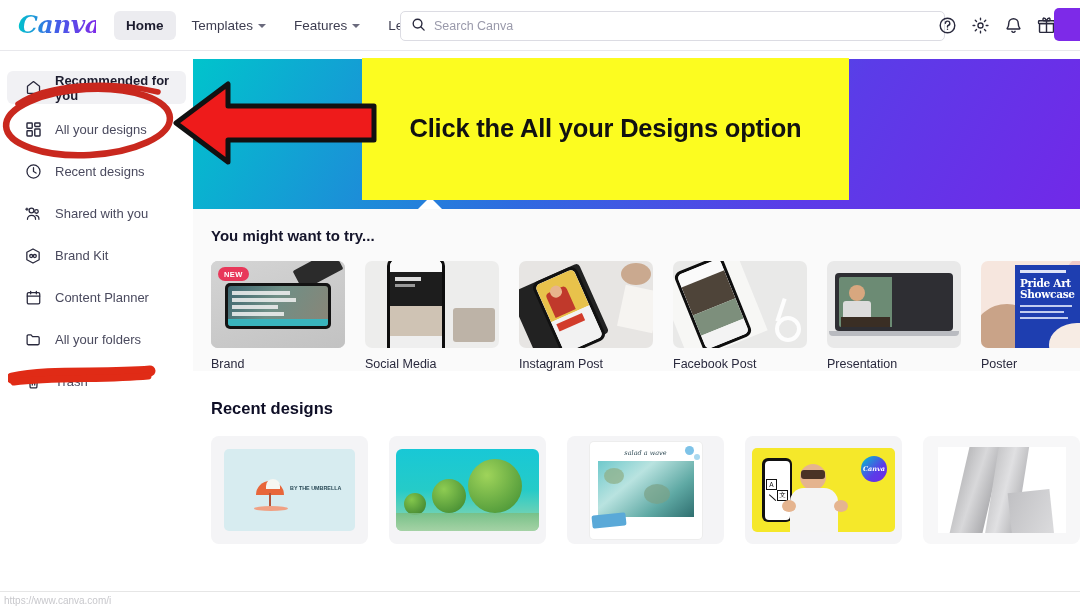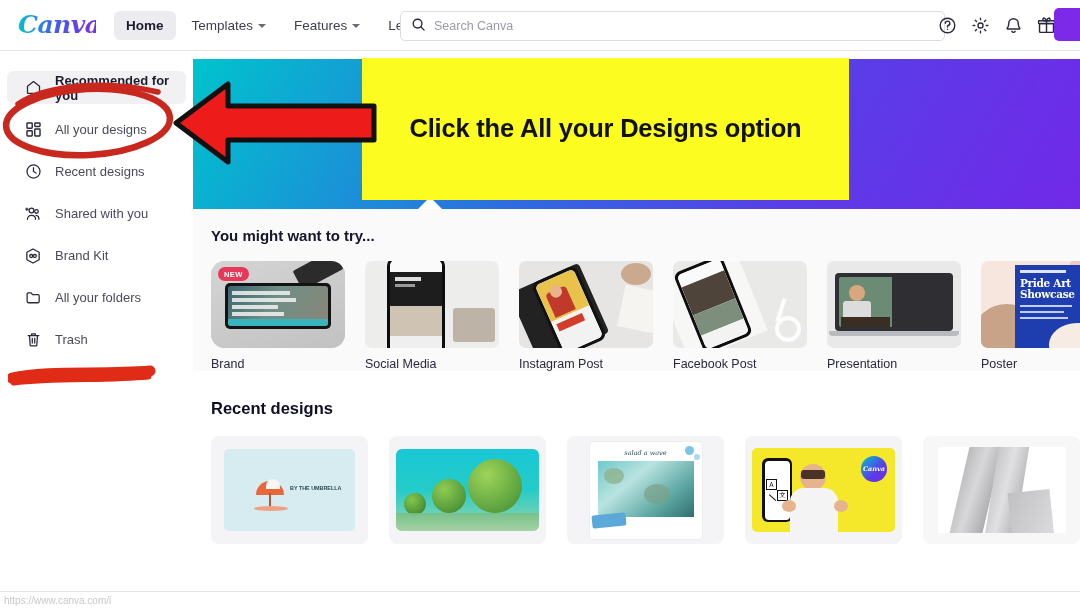--- a/index.html
+++ b/index.html
@@ -255,20 +255,29 @@
       <span class="side-icon">
         <svg width="18" height="18" viewBox="0 0 24 24" fill="none" stroke="#29293d" stroke-width="1.7">
           <path d="M12 2.6 20.2 7v10L12 21.4 3.8 17V7z" stroke-linejoin="round"></path>
           <circle cx="9.6" cy="12" r="2"></circle>
             <circle cx="14.4" cy="12" r="2"></circle>
         </svg>
       </span>
       <span>Brand Kit</span>
     </div>
 
+    <div class="side-item">
+      <span class="side-icon">
+        <svg width="17" height="17" viewBox="0 0 24 24" fill="none" stroke="#29293d" stroke-width="1.8" stroke-linecap="round" stroke-linejoin="round">
+          <rect x="3.2" y="5" width="17.6" height="16" rx="2"></rect>
+          <path d="M3.2 10h17.6M8 3.2v3.6M16 3.2v3.6"></path>
+        </svg>
+      </span>
+      <span>Content Planner</span>
+    </div>
 
     <div class="side-item">
       <span class="side-icon">
         <svg width="17" height="17" viewBox="0 0 24 24" fill="none" stroke="#29293d" stroke-width="1.8" stroke-linecap="round" stroke-linejoin="round">
           <path d="M3 7.2a1.6 1.6 0 0 1 1.6-1.6h4l2 2.4h7.8A1.6 1.6 0 0 1 20 9.6v8.2a1.6 1.6 0 0 1-1.6 1.6H4.6A1.6 1.6 0 0 1 3 17.8z"></path>
         </svg>
       </span>
       <span>All your folders</span>
     </div>
 
@@ -288,21 +297,21 @@
 
     <div class="hero">
       <div class="hero-notch"></div>
     </div>
 
     <div class="try-section">
       <div class="try-title">You might want to try...</div>
       <div class="card-row">
 
         <div class="card">
-          <div class="thumb" style="background:#c9c9c9;border-radius:14px;">
+          <div class="thumb" style="background:#c9c9c9;">
             <div class="ph" style="background:linear-gradient(160deg,#d4d4d4 0%,#c2c2c2 100%);"></div>
             <div style="position:absolute;right:4px;top:-2px;width:46px;height:22px;background:#2b2b2b;transform:rotate(-28deg);border-radius:2px;"></div>
             <div style="position:absolute;left:14px;top:22px;width:106px;height:46px;background:#131313;border-radius:5px;">
               <div style="position:absolute;inset:3px;border-radius:3px;background:linear-gradient(120deg,#3d6670,#6f8f86 45%,#8a8577);overflow:hidden;">
                 <div style="position:absolute;left:4px;top:5px;width:58px;height:4px;background:#f2f2f2;opacity:.85"></div>
                 <div style="position:absolute;left:4px;top:12px;width:64px;height:4px;background:#f2f2f2;opacity:.85"></div>
                 <div style="position:absolute;left:4px;top:19px;width:46px;height:4px;background:#f2f2f2;opacity:.85"></div>
                 <div style="position:absolute;left:4px;top:26px;width:52px;height:4px;background:#f2f2f2;opacity:.85"></div>
                 <div style="position:absolute;left:0;bottom:0;width:100%;height:7px;background:#39b4bd;"></div>
               </div>

